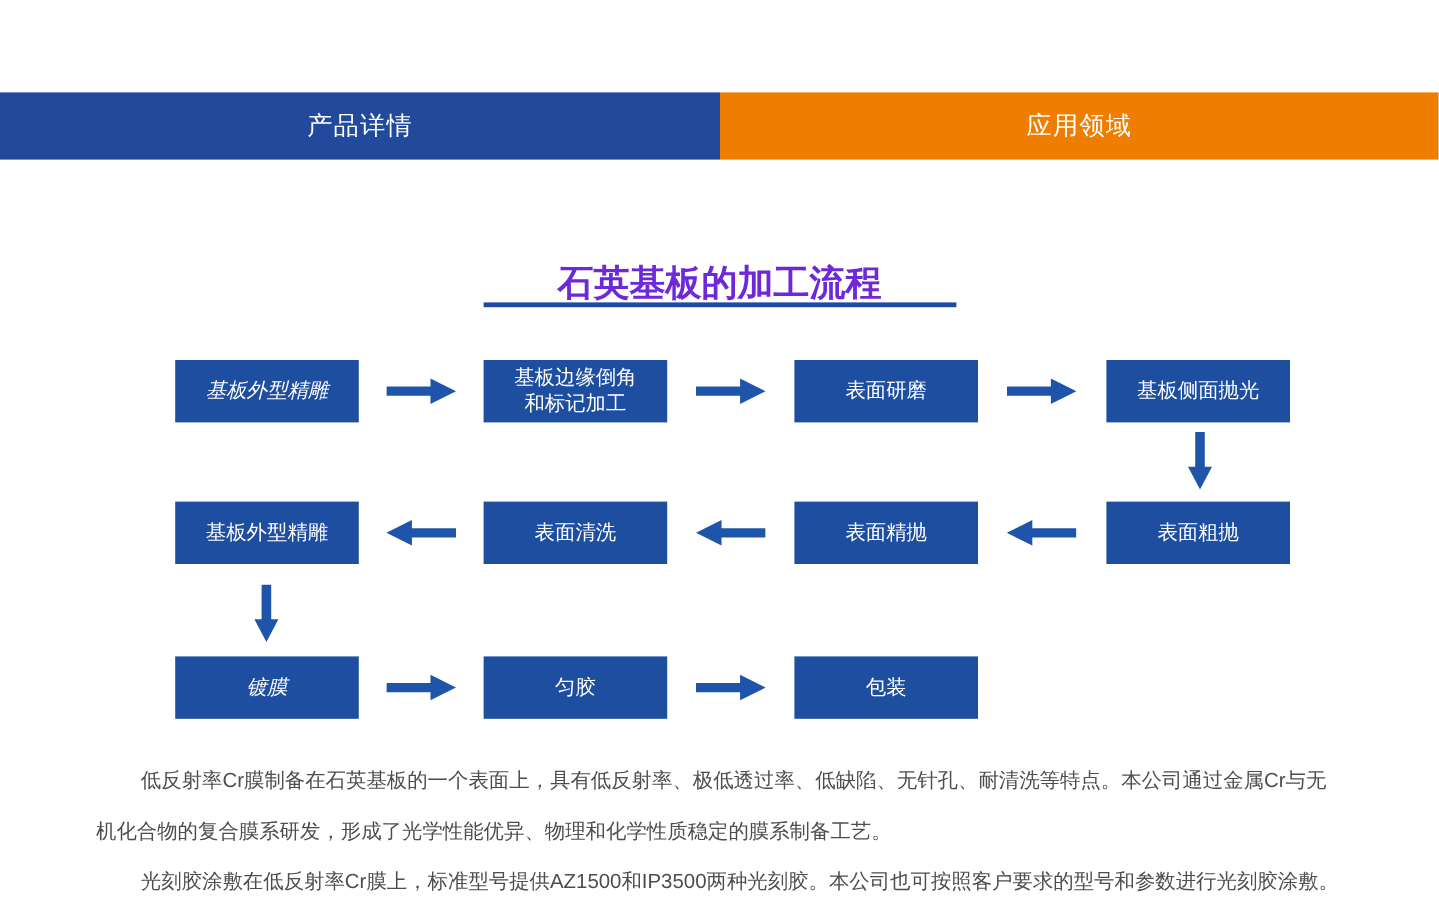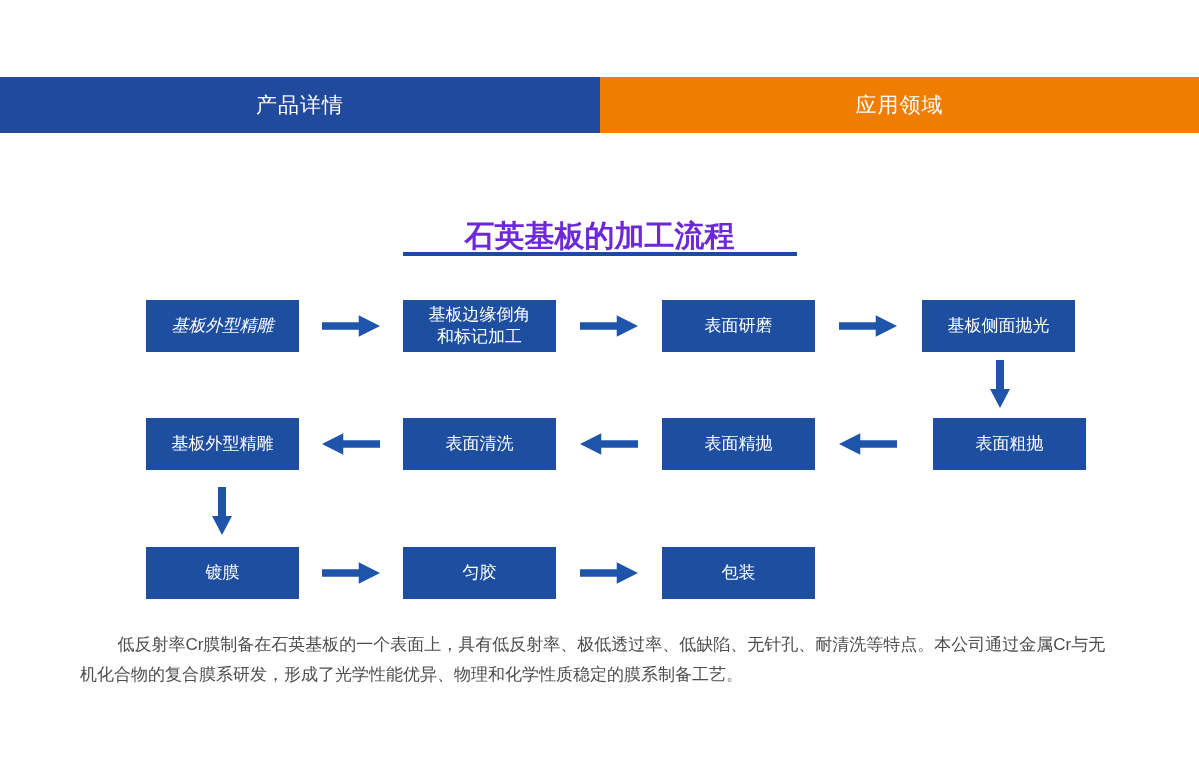--- a/index.html
+++ b/index.html
@@ -32,21 +32,21 @@
     text-align:center; white-space:pre-line;
   }
   
   .arrow-h { position:absolute; width:58px; height:24px; }
   .arrow-v { position:absolute; width:22px; height:48px; }
   .arrow-h svg, .arrow-v svg { display:block; width:100%; height:100%; }
   .arrow-fill { fill:#1e55ab; }
   
   .desc {
     position:absolute; top:630px; left:80px; width:1040px;
-    font-size:17px; line-height:30px; color:#4d4d4d;
+    font-size:17px; line-height:42px; color:#4d4d4d;
   }
   .desc p { margin:0; text-indent:2.2em; }
 </style>
 </head>
 <body>
 
 <div class="page">
 
   <div class="tabbar">
     <div class="tab tab-blue">
@@ -84,21 +84,21 @@
 
   <div class="arrow-v" style="left:989px; top:360px;">
     <svg viewBox="0 0 22 48">
         <path class="arrow-fill" d="M7,0 H15 V29 H21 L11,48 L1,29 H7 Z"></path>
       </svg>
   </div>
 
   <div class="fbox" style="left:146px; top:418px;">基板外型精雕</div>
   <div class="fbox" style="left:403px; top:418px;text-align:right;">表面清洗</div>
   <div class="fbox" style="left:662px; top:418px;">表面精抛</div>
-  <div class="fbox" style="left:922px; top:418px;margin-left:11px;">表面粗抛</div>
+  <div class="fbox" style="left:922px; top:418px;">表面粗抛</div>
 
   <div class="arrow-h" style="left:322px; top:432px;">
     <svg viewBox="0 0 60 24">
         <path class="arrow-fill" d="M60,8 H22 V1 L0,12 L22,23 V16 H60 Z"></path>
       </svg>
   </div>
   <div class="arrow-h" style="left:580px; top:432px;">
     <svg viewBox="0 0 60 24">
         <path class="arrow-fill" d="M60,8 H22 V1 L0,12 L22,23 V16 H60 Z"></path>
       </svg>
@@ -108,32 +108,33 @@
         <path class="arrow-fill" d="M60,8 H22 V1 L0,12 L22,23 V16 H60 Z"></path>
       </svg>
   </div>
 
   <div class="arrow-v" style="left:211px; top:487px;">
     <svg viewBox="0 0 22 48">
         <path class="arrow-fill" d="M7,0 H15 V29 H21 L11,48 L1,29 H7 Z"></path>
       </svg>
   </div>
 
-  <div class="fbox" style="left:146px; top:547px;">镀膜</div>
+  <div class="fbox" style="left:146px; top:547px;font-style:italic;">镀膜</div>
   <div class="fbox" style="left:403px; top:547px;">匀胶</div>
   <div class="fbox" style="left:662px; top:547px;">包装</div>
 
   <div class="arrow-h" style="left:322px; top:561px;">
     <svg viewBox="0 0 60 24">
         <path class="arrow-fill" d="M0,8 H38 V1 L60,12 L38,23 V16 H0 Z"></path>
       </svg>
   </div>
   <div class="arrow-h" style="left:580px; top:561px;">
     <svg viewBox="0 0 60 24">
         <path class="arrow-fill" d="M0,8 H38 V1 L60,12 L38,23 V16 H0 Z"></path>
       </svg>
   </div>
 
   <div class="desc">
     <p>低反射率Cr膜制备在石英基板的一个表面上，具有低反射率、极低透过率、低缺陷、无针孔、耐清洗等特点。本公司通过金属Cr与无机化合物的复合膜系研发，形成了光学性能优异、物理和化学性质稳定的膜系制备工艺。</p>
+    <p>光刻胶涂敷在低反射率Cr膜上，标准型号提供AZ1500和IP3500两种光刻胶。本公司也可按照客户要求的型号和参数进行光刻胶涂敷。</p>
   </div>
 
 </div>
 
 </body></html>

